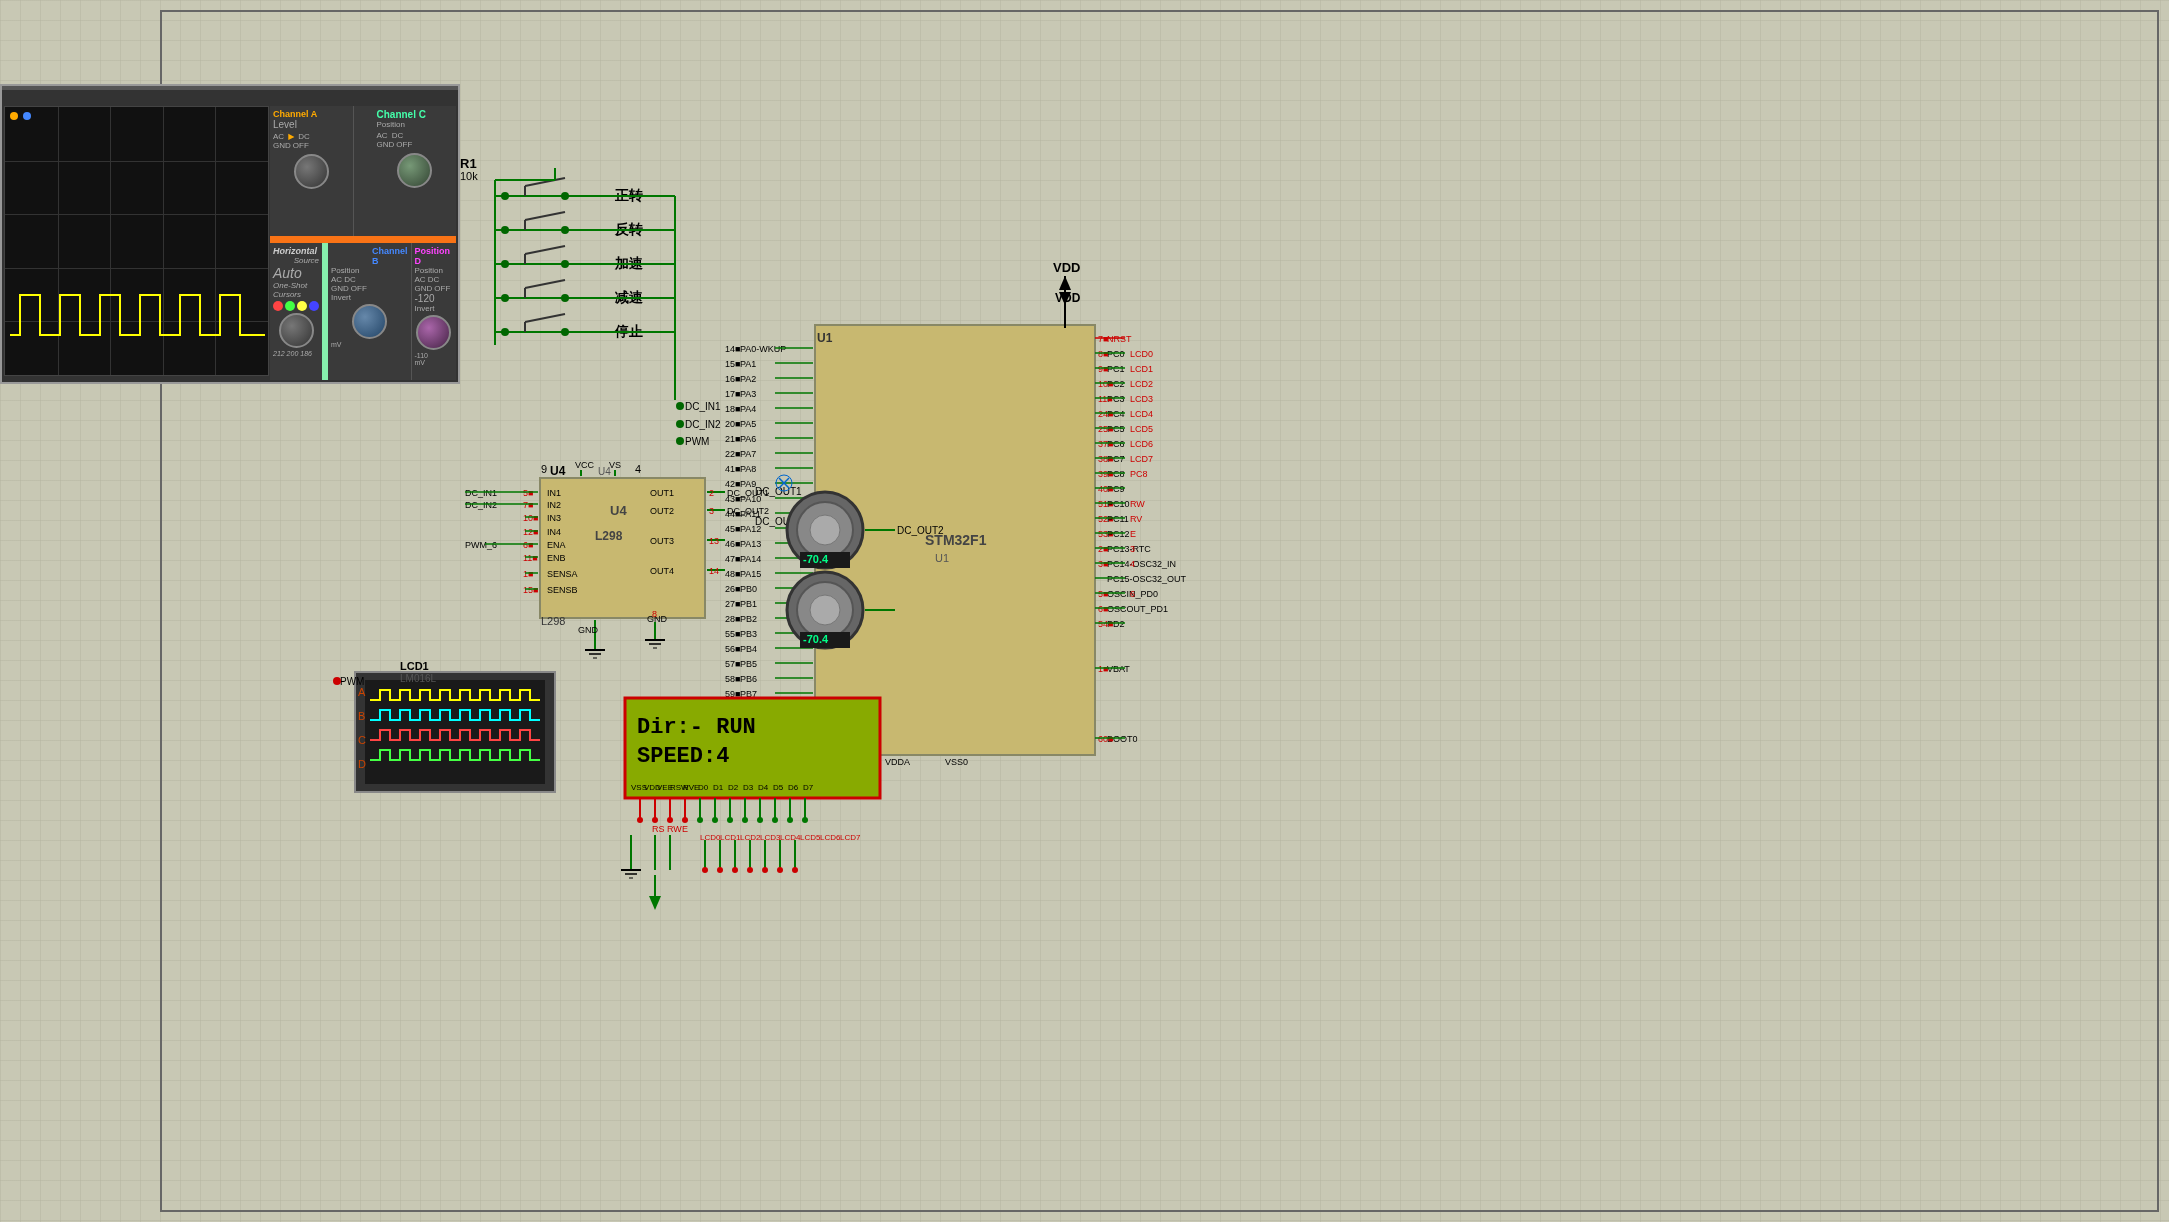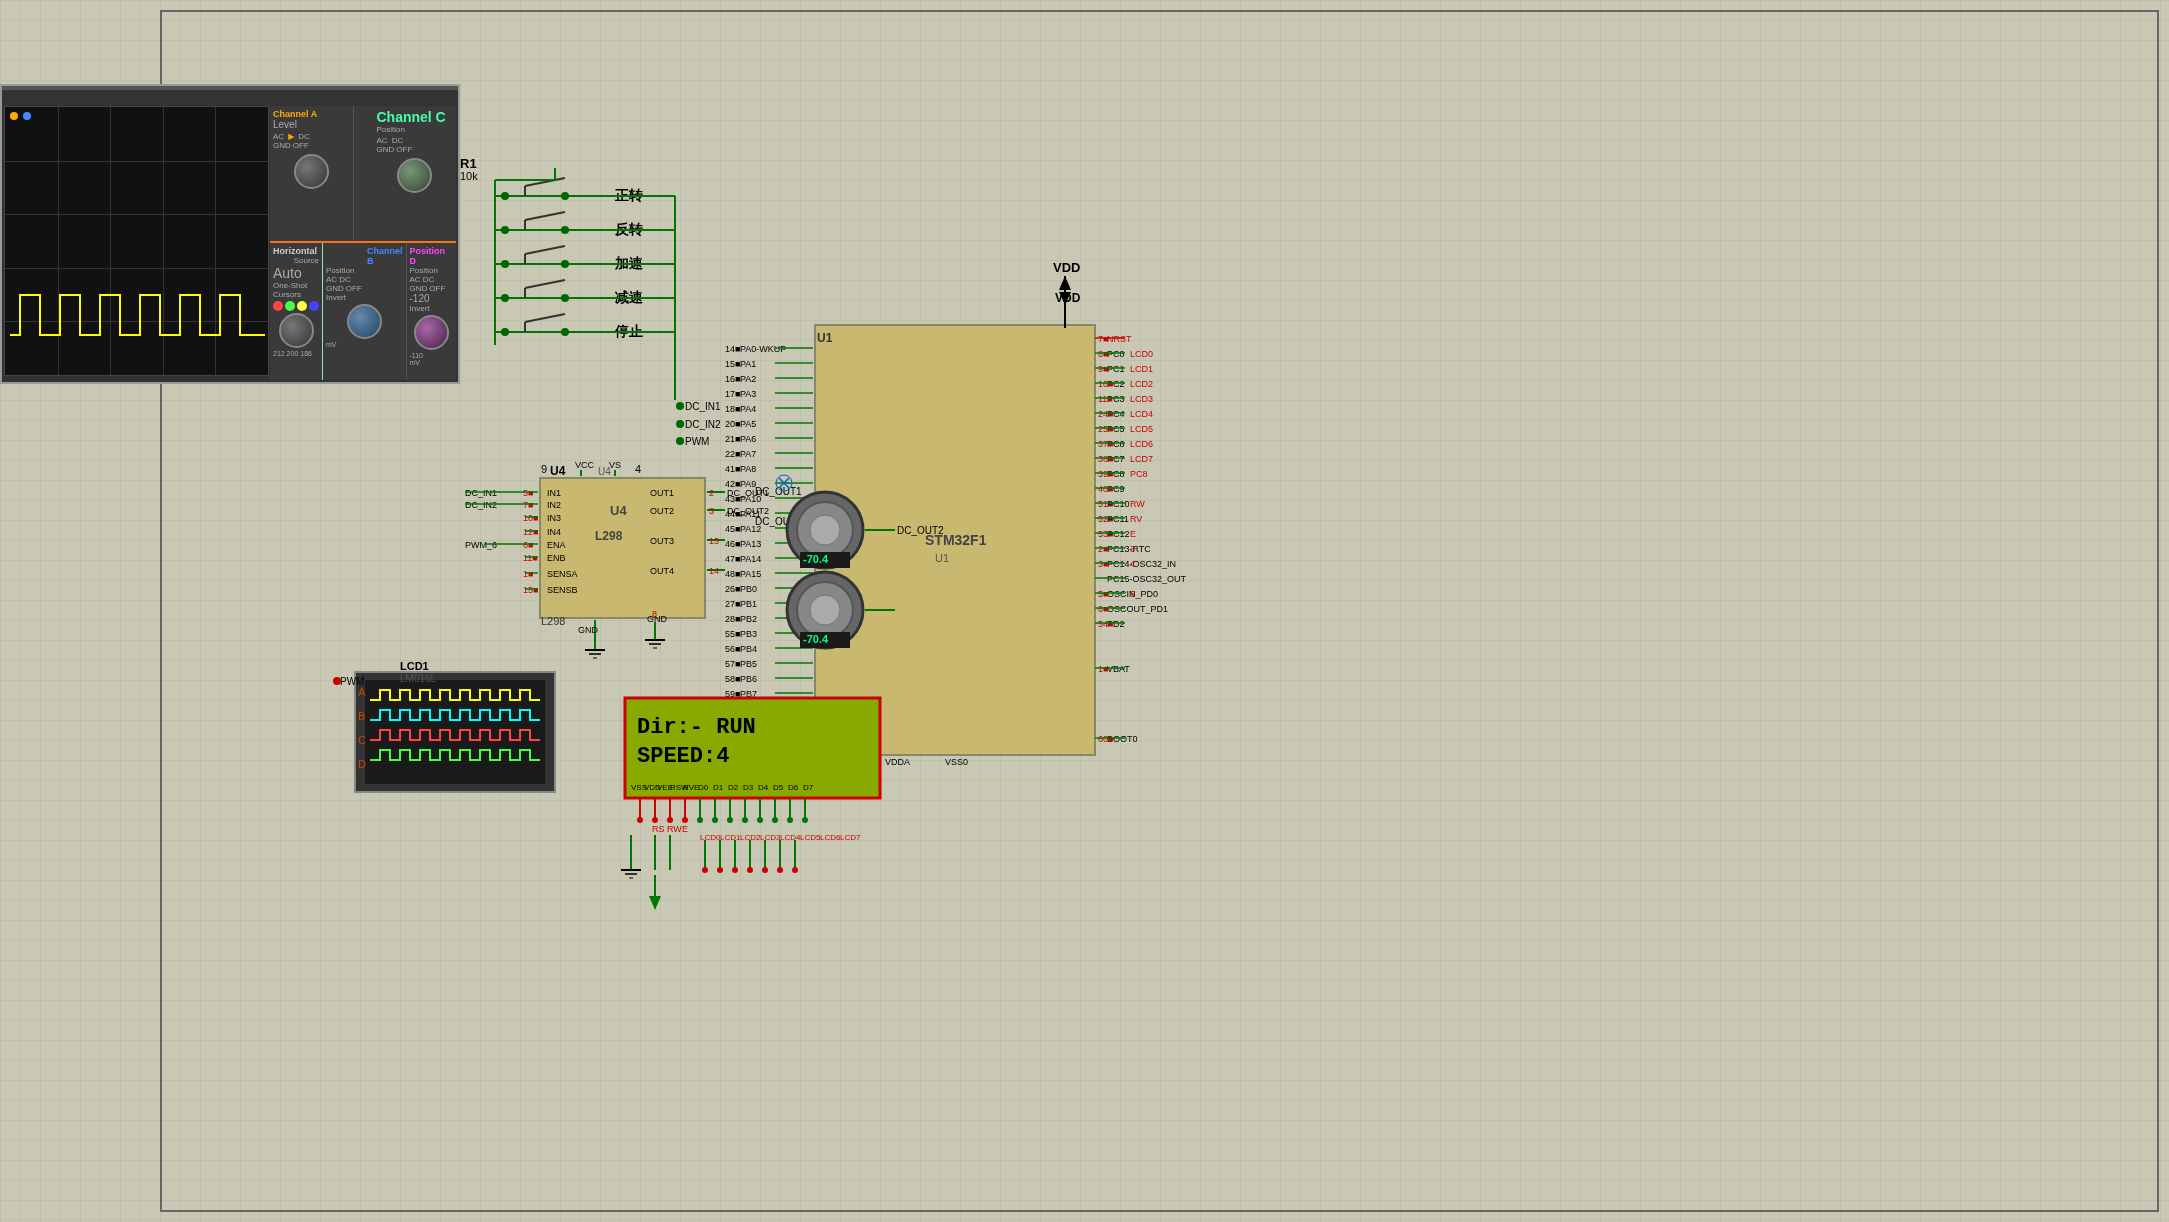--- a/index.html
+++ b/index.html
@@ -118,52 +118,52 @@
 
       <polyline points="0,60 10,60 10,20 30,20 30,60 50,60 50,20 70,20 70,60 90,60 90,20 110,20 110,60 130,60 130,20 150,20 150,60 170,60 170,20 190,20 190,60 210,60 210,20 230,20 230,60 255,60" fill="none" stroke="#ffff00" stroke-width="2"></polyline>
     </svg>
 
     <div style="position:absolute;top:5px;left:5px;width:8px;height:8px;border-radius:50%;background:#ffaa00;"></div>
     <div style="position:absolute;top:5px;left:18px;width:8px;height:8px;border-radius:50%;background:#4488ff;"></div>
   </div>
 
   <div style="position:absolute;top:20px;left:268px;right:2px;bottom:2px;background:#3a3a3a;">
 
-    <div style="display:flex;height:50%;border-bottom:2px solid #f97316;gap:20px;">
+    <div style="display:flex;height:50%;border-bottom:7px solid #f97316;gap:20px;">
       <div style="flex:1;border-right:1px solid #555;padding:3px;font-size:9px;color:#ffaa00;">
         <div style="font-weight:bold;font-size:9px;">Channel A</div>
         <div style="font-size:10px;color:#aaa;">Level</div>
         <div style="display:flex;gap:4px;font-size:8px;color:#aaa;margin-top:2px;">
           <span>AC</span>
             <span style="color:#ffaa00;">▶</span>
             <span>DC</span>
         </div>
         <div style="display:flex;gap:2px;font-size:8px;color:#aaa;">
           <span>GND</span>
             <span>OFF</span>
         </div>
         <div class="osc-knob" style="width:35px;height:35px;margin-top:4px;"></div>
       </div>
       <div style="flex:1;padding:3px;font-size:9px;color:#44ffaa;">
-        <div style="font-weight:bold;font-size:14px;">Channel C</div>
+        <div style="font-weight:bold;font-size:10px;">Channel C</div>
         <div style="font-size:8px;color:#aaa;">Position</div>
         <div style="display:flex;gap:4px;font-size:8px;color:#aaa;margin-top:2px;">
           <span>AC</span>
             <span>DC</span>
         </div>
         <div style="display:flex;gap:2px;font-size:8px;color:#aaa;">
           <span>GND</span>
             <span>OFF</span>
         </div>
         <div class="osc-knob" style="width:35px;height:35px;margin-top:4px;background:radial-gradient(circle at 35% 35%, #779977, #334433);"></div>
       </div>
     </div>
 
     <div style="display:flex;height:50%;">
-      <div style="flex:1;border-right:1px solid #86efac;padding:3px;font-size:9px;color:#ccc;">
+      <div style="flex:1;border-right:6px solid #86efac;padding:3px;font-size:9px;color:#ccc;font-style:italic;">
         <div style="font-weight:bold;font-size:9px;">Horizontal</div>
         <div style="font-size:8px;color:#aaa;text-align:right;">Source</div>
         <div style="font-size:14px;color:#aaa;">Auto</div>
         <div style="font-size:8px;color:#aaa;">One-Shot</div>
         <div style="font-size:8px;color:#aaa;">Cursors</div>
         <div style="display:flex;gap:2px;margin-top:2px;">
           <div style="width:10px;height:10px;border-radius:50%;background:#ff4444;"></div>
           <div style="width:10px;height:10px;border-radius:50%;background:#44ff44;"></div>
           <div style="width:10px;height:10px;border-radius:50%;background:#ffff44;"></div>
           <div style="width:10px;height:10px;border-radius:50%;background:#4444ff;"></div>

